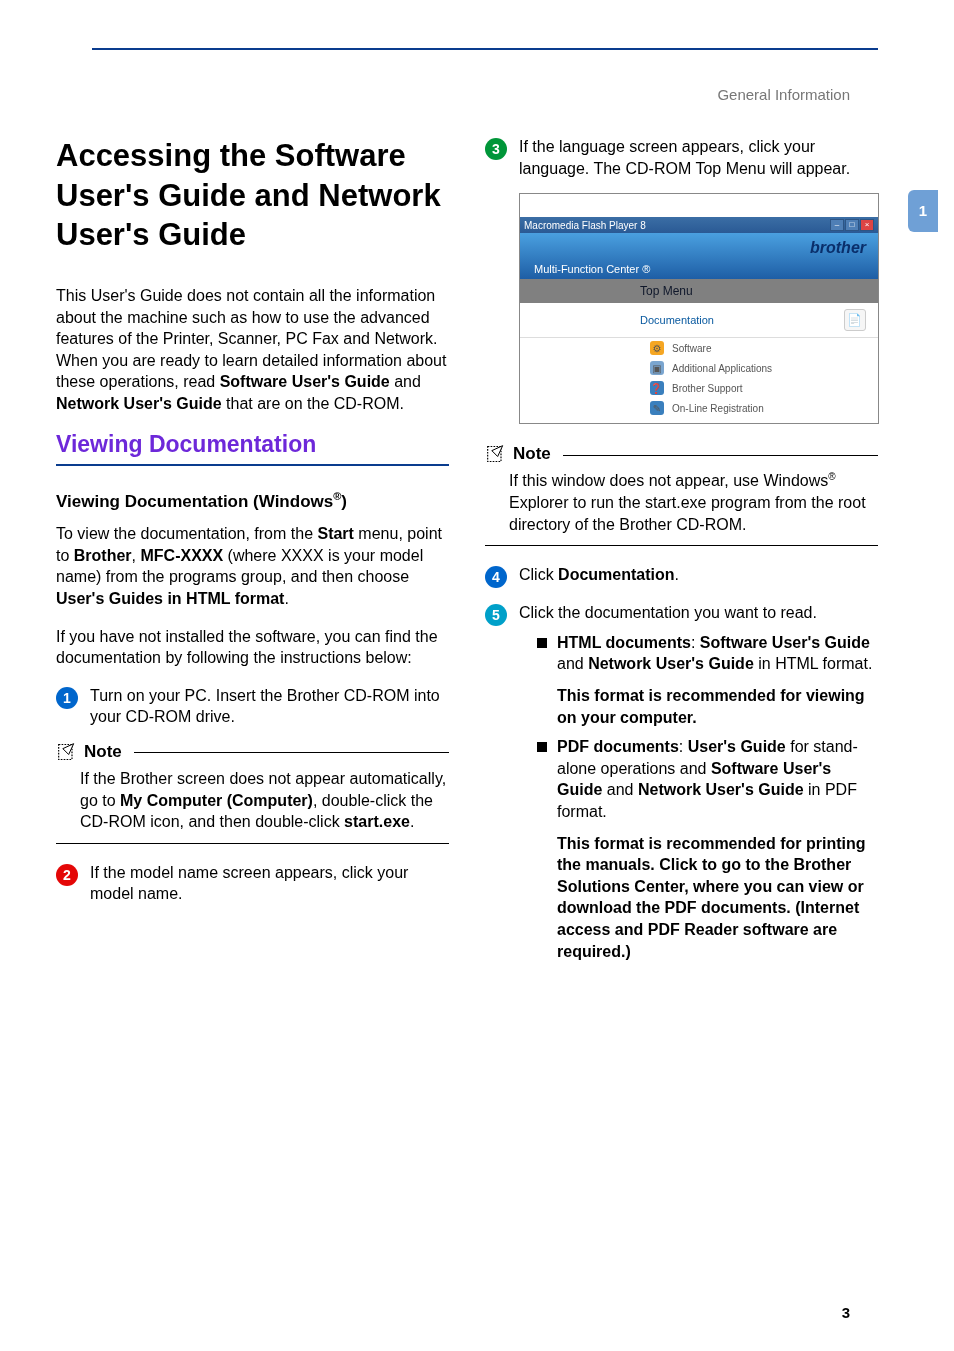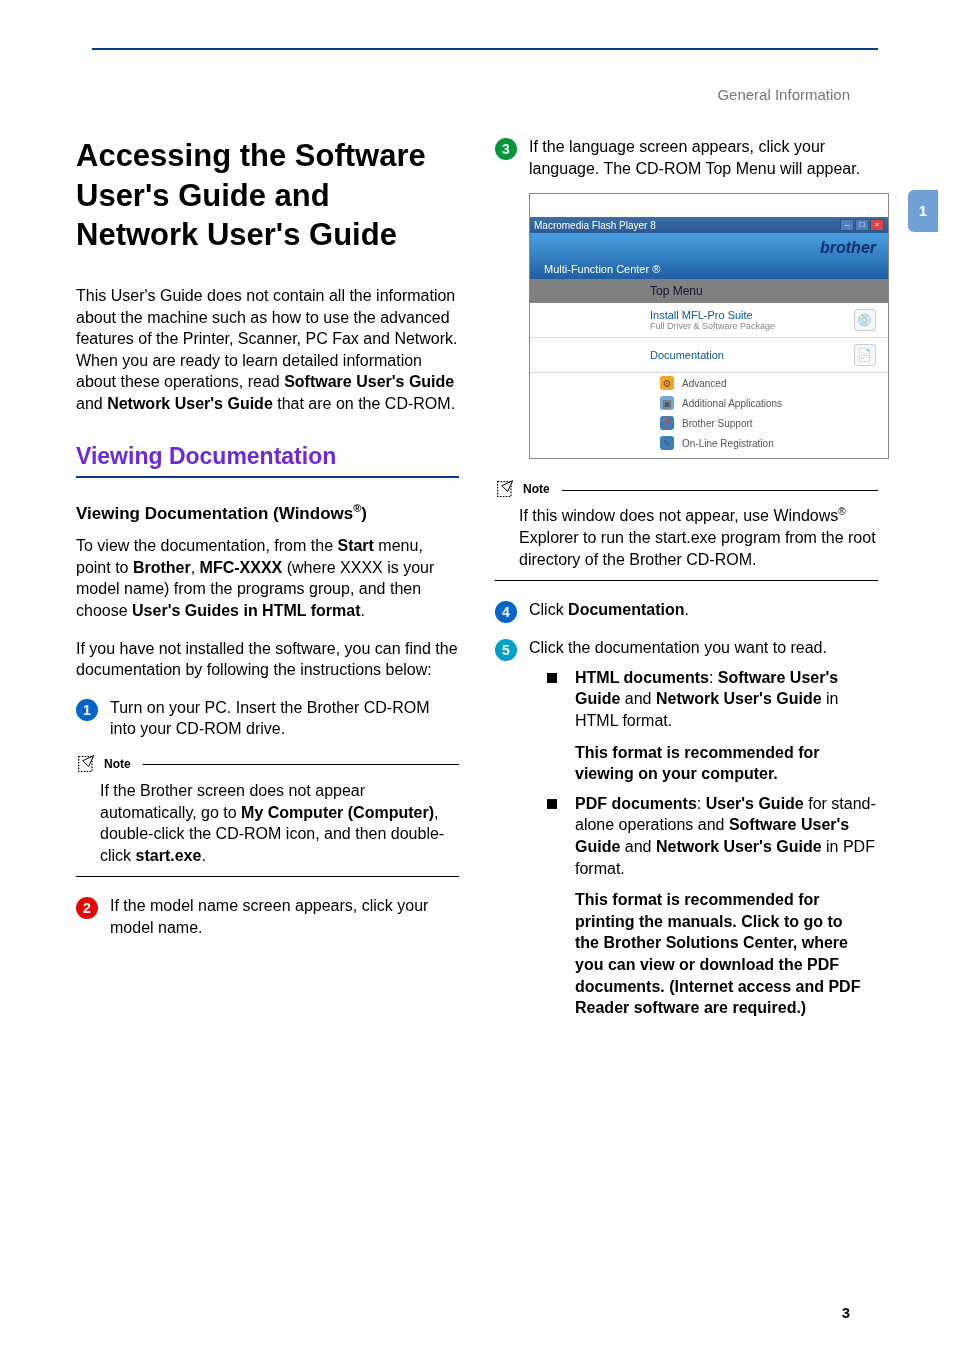--- a/index.html
+++ b/index.html
@@ -1,21 +1,21 @@
 <!DOCTYPE html>
 <html><head>
 <meta charset="utf-8">
 <style>
   * { box-sizing: border-box; margin: 0; padding: 0; }
   html, body { width: 954px; height: 1351px; background: #fff; font-family: Arial, Helvetica, sans-serif; color: #000; }
   .page {
     width: 938px;
     height: 1351px;
     position: relative;
-    padding: 40px 60px 50px 76px;
+    padding: 40px 60px 50px 56px;
   }
   .top-rule {
     position: absolute;
     top: 48px;
     left: 92px;
     right: 60px;
     border-top: 2px solid #0a3c8e;
   }
   .header-text {
     position: absolute;
@@ -49,21 +49,21 @@
   }
   h1 {
     font-size: 31px;
     font-weight: bold;
     line-height: 1.28;
     margin-bottom: 30px;
   }
   .intro {
     font-size: 16px;
     line-height: 1.35;
-    margin-bottom: 28px;
+    margin-bottom: 16px;
   }
   h2 {
     font-size: 23px;
     color: #6d28d9;
     font-weight: bold;
     margin-bottom: 6px;
   }
   .h2-rule {
     border-top: 2px solid #0a3c8e;
     margin-bottom: 24px;
@@ -109,37 +109,37 @@
   .note-block { margin: 14px 0 18px 0; }
   .note-head {
     display: flex;
     align-items: center;
     gap: 6px;
   }
   .note-icon {
     width: 22px; height: 20px;
     display: inline-flex; align-items:center; justify-content:center;
   }
-  .note-label { font-weight: bold; font-size: 12px; }
+  .note-label { font-weight: bold; font-size: 17px; }
   .note-line {
     flex: 1;
     border-top: 1px solid #000;
     margin-left: 6px;
     margin-top: 2px;
   }
   .note-body {
     font-size: 16px;
     line-height: 1.35;
     padding: 6px 0 10px 24px;
     border-bottom: 1px solid #000;
   }
   .note-body sup { font-size: 10px; vertical-align: super; }
   .bullet-item {
     display: flex;
-    gap: 18px;
+    gap: 10px;
     margin: 8px 0 0 18px;
   }
   .bullet-sq {
     flex: 0 0 10px;
     width: 10px; height: 10px;
     background: #000;
     margin-top: 6px;
   }
   .bullet-body {
     flex: 1;
@@ -290,33 +290,26 @@
             <span class="ss-tb-btn ss-tb-close">×</span>
           </span>
         </div>
         <div class="ss-top">
           <span class="ss-logo">brother</span>
           <span class="ss-mfc">Multi-Function Center ®</span>
         </div>
         <div class="ss-body">
           <div class="ss-section-label">Top Menu</div>
           <div class="ss-row">
-            <div>
-              <div class="ss-main">Install MFL-Pro Suite</div>
-              <div class="ss-sub">Full Driver &amp; Software Package</div>
-            </div>
-            <div class="ss-row-icon">💿</div>
-          </div>
-          <div class="ss-row">
             <div class="ss-main">Documentation</div>
             <div class="ss-row-icon">📄</div>
           </div>
           <div class="ss-subrow">
               <span class="ss-mini-icon" style="background:#f5a623">⚙</span>
-              <span>Advanced</span>
+              <span>Software</span>
             </div>
           <div class="ss-subrow">
               <span class="ss-mini-icon" style="background:#7aa5cf">▣</span>
               <span>Additional Applications</span>
             </div>
           <div class="ss-subrow">
               <span class="ss-mini-icon" style="background:#3a7fbd">❓</span>
               <span>Brother Support</span>
             </div>
           <div class="ss-subrow" style="padding-bottom:8px">

